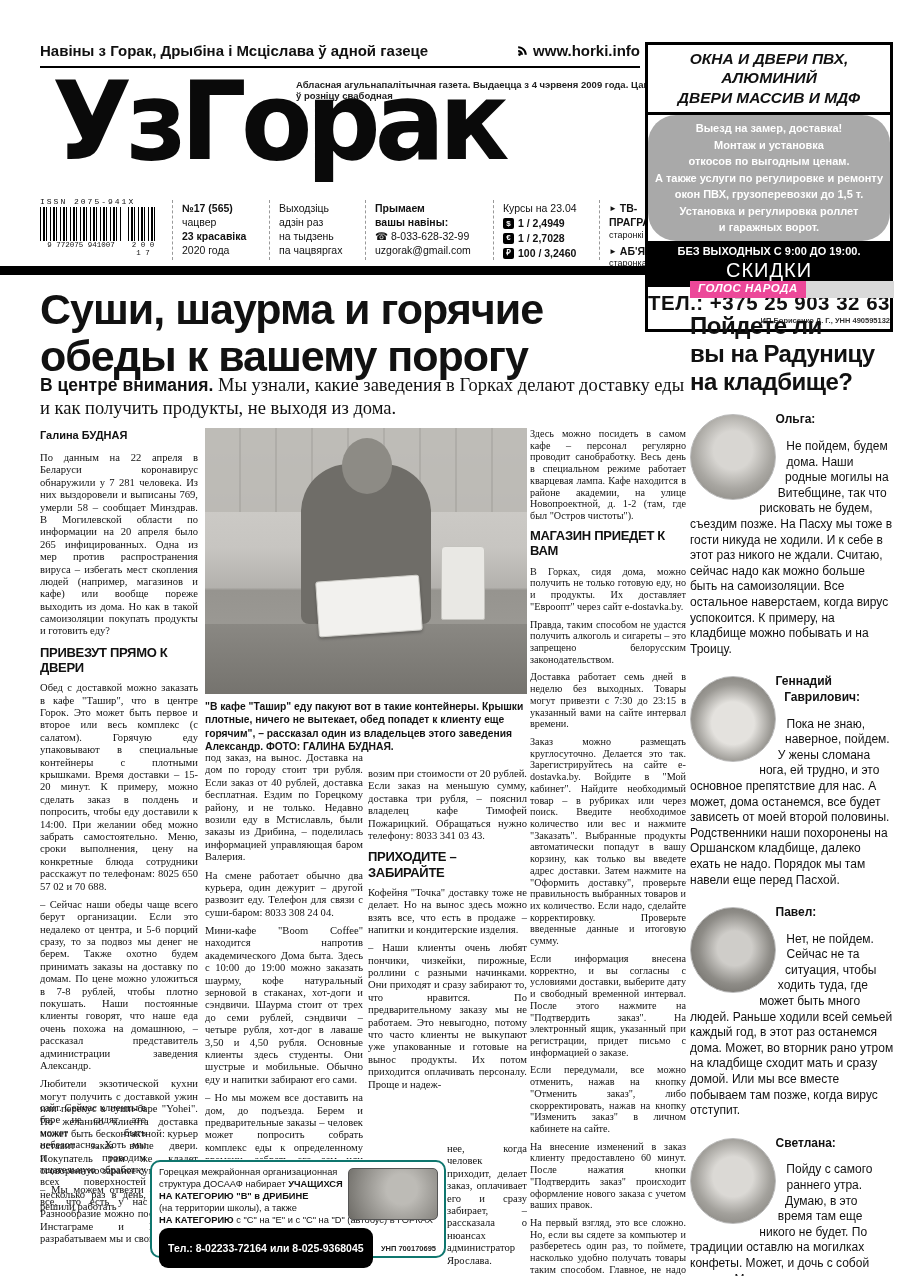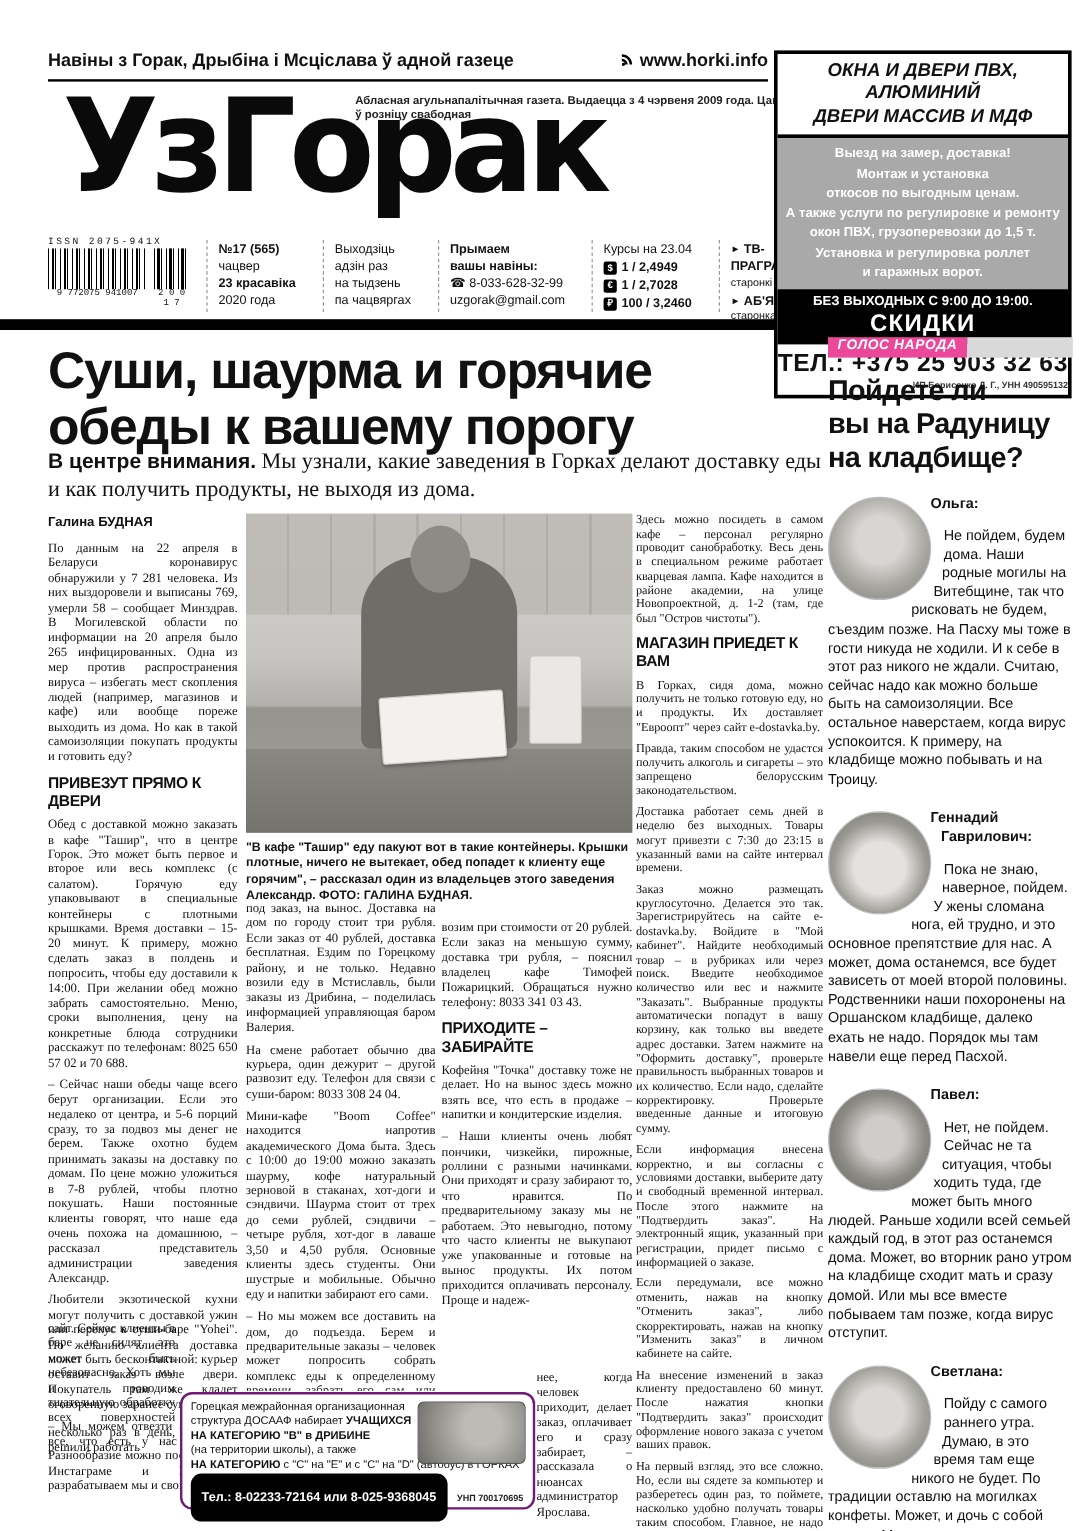--- a/index.html
+++ b/index.html
@@ -42,24 +42,24 @@
   .cur-ic { display:inline-flex; width:11px; height:11px; background:#000; color:#fff; border-radius:2px;
             font-size:8px; font-weight:bold; align-items:center; justify-content:center; }
   .arrow { font-size:8px; vertical-align:1px; }
   .small { font-size:9px; }
 
   .blackbar { left:0; top:266px; width:687px; height:9px; background:#000; }
 
   
   .wad { left:645px; top:42px; width:248px; border:3px solid #000; background:#fff; }
   .wad-title { padding:4px 2px 5px; border-bottom:3px solid #000; text-align:center; font-weight:bold; font-size:15.5px; line-height:1.25;font-style:italic; }
-  .wad-gray { background:#a9a9a9; color:#fff; font-weight:bold; text-align:center; font-size:11px; line-height:1.5; padding:5px 2px; }
+  .wad-gray { background:#a9a9a9; color:#fff; font-weight:bold; text-align:center; font-size:11px; line-height:1.5; padding:5px 2px;border-radius:28px; }
   .wad-black { background:#000; color:#fff; text-align:center; padding:4px 0 5px; }
   .wad-hours { font-weight:bold; font-size:11px; }
-  .wad-disc { font-weight:bold; font-size:20px; letter-spacing:1px; margin-top:2px; }
+  .wad-disc { font-weight:normal; font-size:20px; letter-spacing:1px; margin-top:2px; }
   .wad-phone { text-align:center; font-weight:bold; font-size:20.5px; padding:4px 0 0; letter-spacing:0.5px; }
   .wad-legal { text-align:right; font-weight:bold; font-size:7.5px; color:#333; padding:1px 0 4px; }
 
   
   .headline { left:40px; top:286px; width:648px; font-weight:bold; font-size:43px; line-height:1.1; letter-spacing:-1px; }
   .lede { left:40px; top:374px; width:648px; font-family:"Liberation Serif", serif; font-size:18.5px; line-height:1.25; }
   .lede .b { font-family:"Liberation Sans", sans-serif; font-size:17.5px; }
 
   
   .byline { left:40px; top:429px; font-size:11px; font-weight:bold; }
@@ -79,21 +79,21 @@
               background:repeating-linear-gradient(90deg,#b9b7b2 0 34px,#a7a5a0 34px 36px), linear-gradient(#c2c0bb,#b5b3ae); opacity:.8; }
   .ph-person { position:absolute; left:96px; top:36px; width:130px; height:160px; background:#6f6d68; border-radius:48px 48px 8px 8px; }
   .ph-head { position:absolute; left:137px; top:10px; width:50px; height:56px; background:#8d8b85; border-radius:50%; }
   .ph-counter { position:absolute; left:0; top:196px; width:100%; height:70px; background:linear-gradient(#8a8883,#75736e); }
   .ph-box { position:absolute; left:112px; top:150px; width:104px; height:56px; background:#f2f1ee; border:1px solid #cfcec9;
             border-radius:3px; box-shadow:0 2px 3px rgba(0,0,0,.25); transform:rotate(-4deg); }
   .ph-box2 { position:absolute; left:236px; top:118px; width:44px; height:74px; background:#e9e8e4; border-radius:4px 4px 2px 2px; border:1px solid #c4c3be; }
   .caption { left:205px; top:700px; width:320px; font-size:10.3px; font-weight:bold; line-height:1.3; color:#141414; }
 
   
-  .dad { left:150px; top:1160px; width:296px; height:98px; border:2px solid #701a75; border-radius:10px; padding:5px 7px; background:#fff; }
+  .dad { left:150px; top:1160px; width:296px; height:98px; border:2px solid #0f766e; border-radius:10px; padding:5px 7px; background:#fff; }
   .dad .ln { font-size:9.3px; line-height:1.28; }
   .dad .bb { font-weight:bold; }
   .dad-photo { position:absolute; right:6px; top:6px; width:90px; height:52px; border:1px solid #555; border-radius:5px;
                background:radial-gradient(circle at 60% 40%, #bdbbb6 0 25%, #8d8b86 70%, #6c6a65 100%); }
   .dad-text { width:192px; }
   .dad-wide { width:100%; }
   .dad-phone { display:inline-block; background:#000; color:#fff; font-weight:bold; font-size:10.5px;
                border-radius:9px; padding:14px 9px; margin-top:2px; }
   .dad-unp { position:absolute; right:8px; bottom:3px; font-size:7.5px; font-weight:bold; color:#222; }
 

